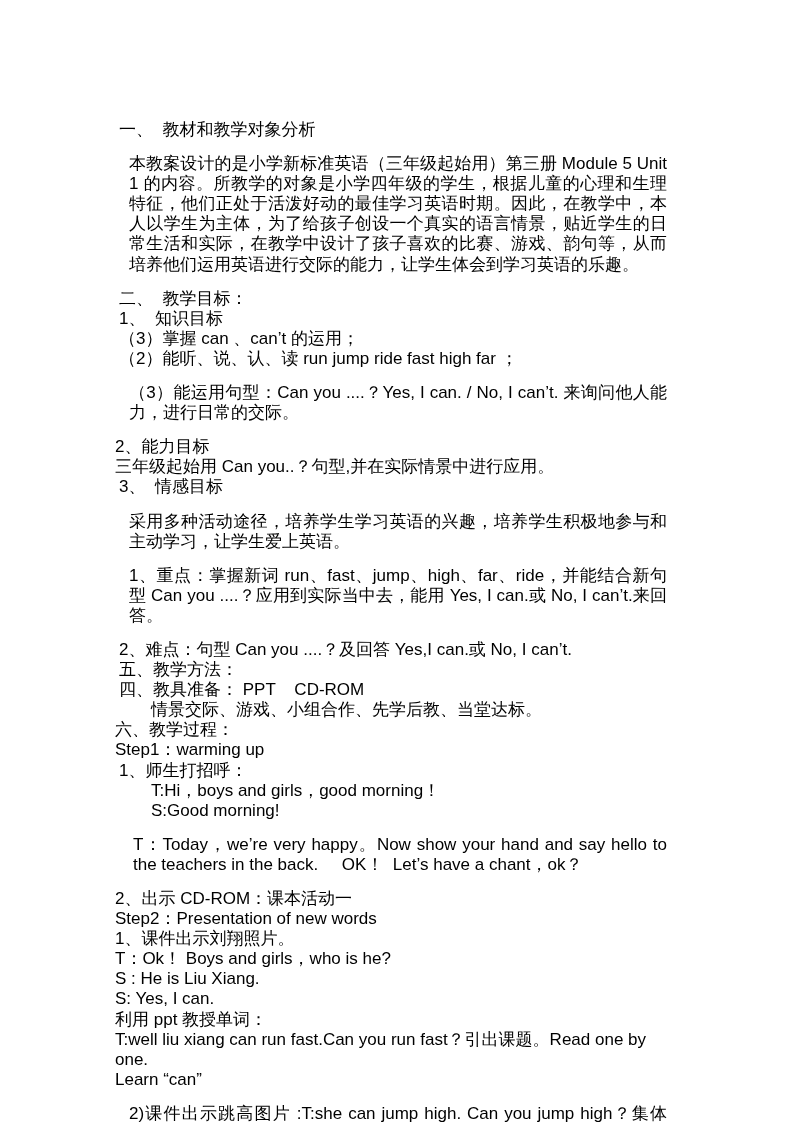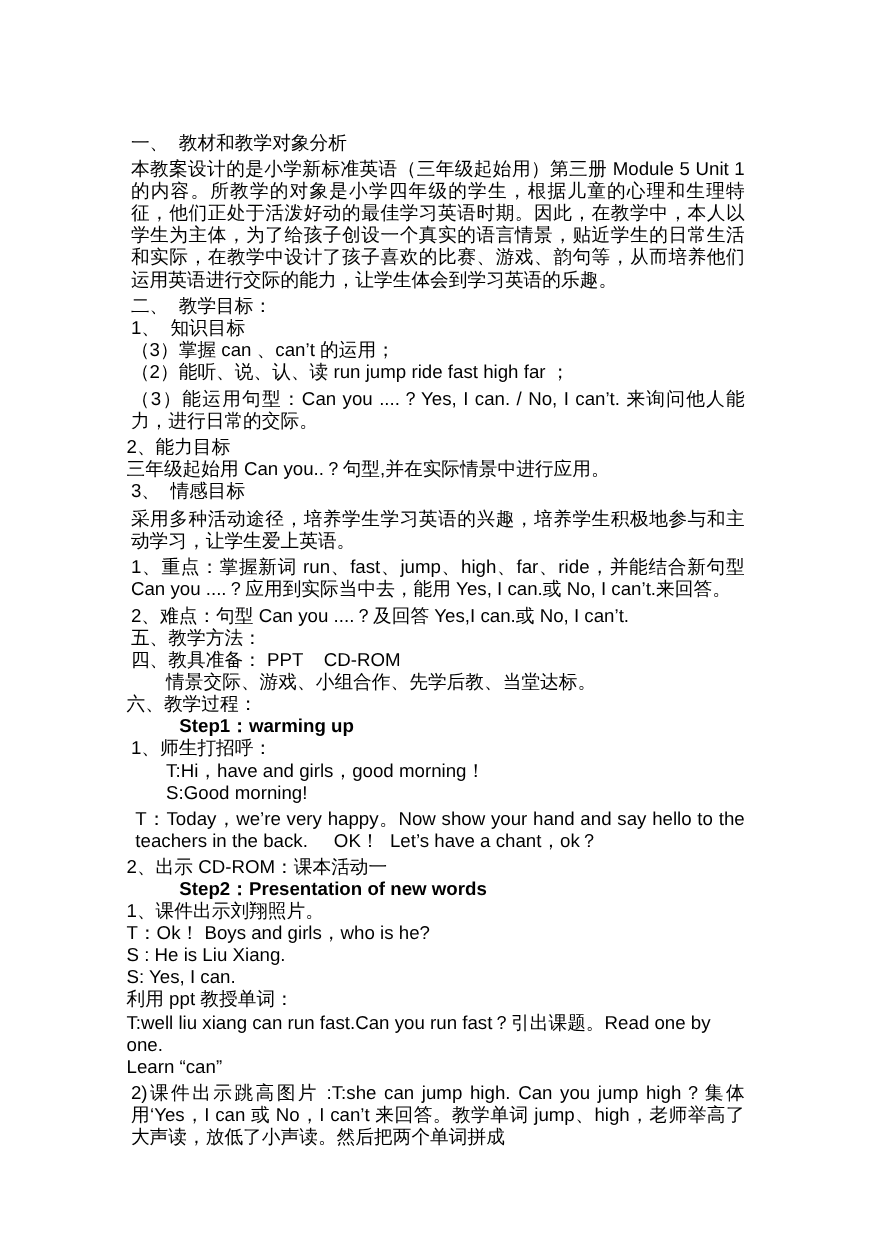--- a/index.html
+++ b/index.html
@@ -28,29 +28,29 @@
     line-height: 20.1px;
   }
   .ln {
     margin: 0;
     padding: 0;
     white-space: pre-wrap;
     word-break: break-word;
   }
   
   .para {
-    margin: 4px;
+    margin: 14px;
     padding: 0;
     text-align: justify;
     text-justify: inter-character;
     text-align-last: left;
     white-space: pre-wrap;
     word-break: break-word;
   }
-  .bold { font-weight: bold; margin-left: 48px; }
+  .bold { font-weight: normal; }
   .ind3 { padding-left: 36px; }
   .ind-sm { padding-left: 4px; }
 </style>
 </head>
 <body>
 
 <div class="page">
   <div class="doc">
 
     <div class="ln ind-sm">一、  教材和教学对象分析</div>
@@ -85,21 +85,21 @@
     <div class="ln ind-sm">四、教具准备： PPT    CD-ROM</div>
 
     <div class="ln ind3">情景交际、游戏、小组合作、先学后教、当堂达标。</div>
 
     <div class="ln">六、教学过程：</div>
 
     <div class="ln bold">Step1：warming up</div>
 
     <div class="ln ind-sm">1、师生打招呼：</div>
 
-    <div class="ln ind3">T:Hi，have and girls，good morning！</div>
+    <div class="ln ind3">T:Hi，boys and girls，good morning！</div>
 
     <div class="ln ind3">S:Good morning!</div>
 
     <div class="para ind-sm">T：Today，we’re very happy。Now show your hand and say hello to the teachers in the back.     OK！  Let’s have a chant，ok？</div>
 
     <div class="ln">2、出示 CD-ROM：课本活动一</div>
 
     <div class="ln bold">Step2：Presentation of new words</div>
 
     <div class="ln">1、课件出示刘翔照片。</div>

